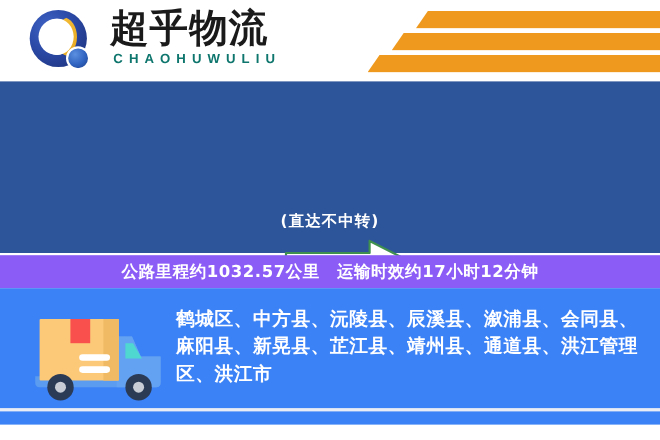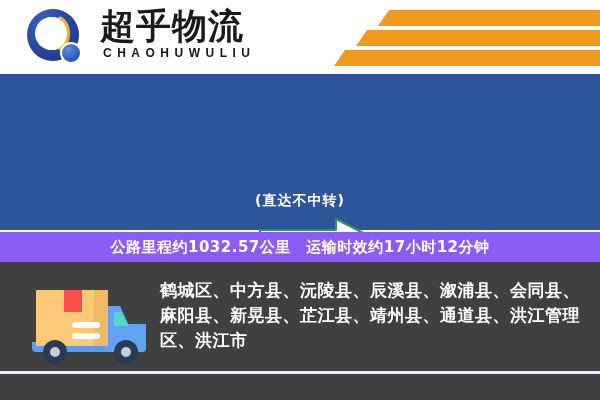--- a/index.html
+++ b/index.html
@@ -80,21 +80,21 @@
     line-height: 40px;
     white-space: nowrap;
   }
   .brand-en {
     position: absolute;
     left: 103px; top: 46px;
     font-family: "Liberation Sans", sans-serif;
     font-size: 12px;
     font-weight: bold;
     letter-spacing: 5.5px;
-    color: #0f172a;
+    color: #0f766e;
     white-space: nowrap;
   }
   .stripes {
     position: absolute;
     left: 330px; top: 6px;
     width: 270px; height: 62px;
   }
   .stripe {
     position: absolute;
     right: 0;
@@ -171,22 +171,22 @@
     font-weight: bold;
     color: #ffffff;
     letter-spacing: 0.5px;
     white-space: nowrap;
   }
 
   
   .coverage {
     position: absolute;
     left: 0; top: 262px;
-    width: 600px; height: 138px;
-    background: #404040;
+    width: 600px; height: 124px;
+    background: #3b82f6;
   }
   .truck {
     position: absolute;
     left: 28px; top: 16px;
     width: 122px; height: 88px;
   }
   .region-list {
     position: absolute;
     left: 160px; top: 16px;
     width: 430px;

